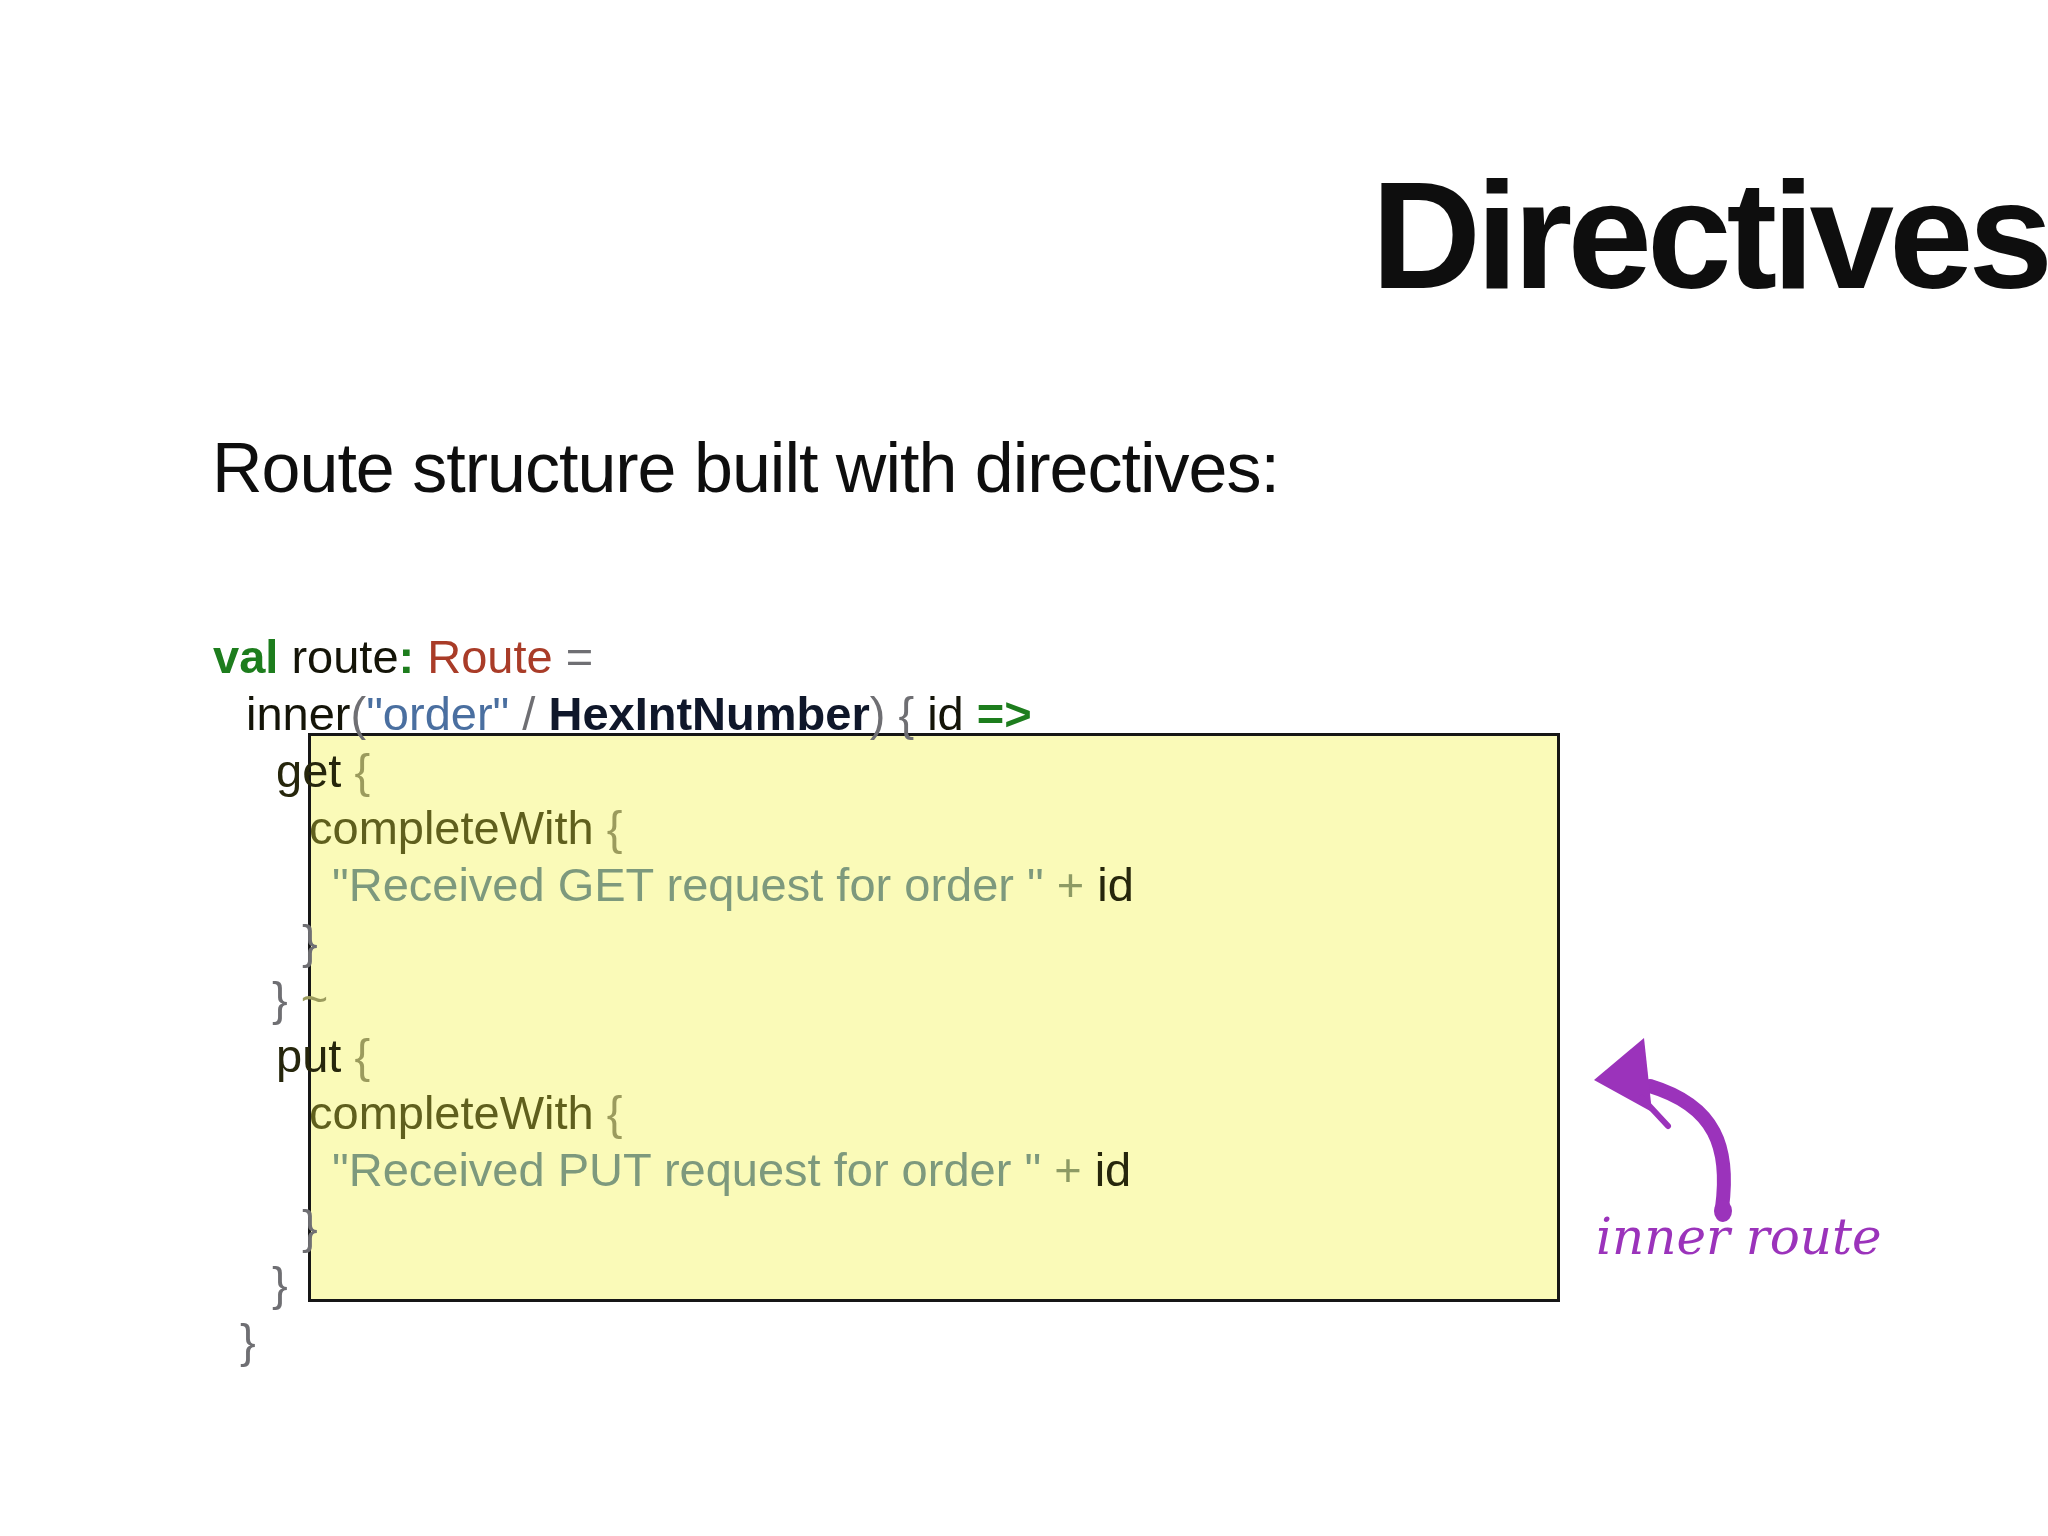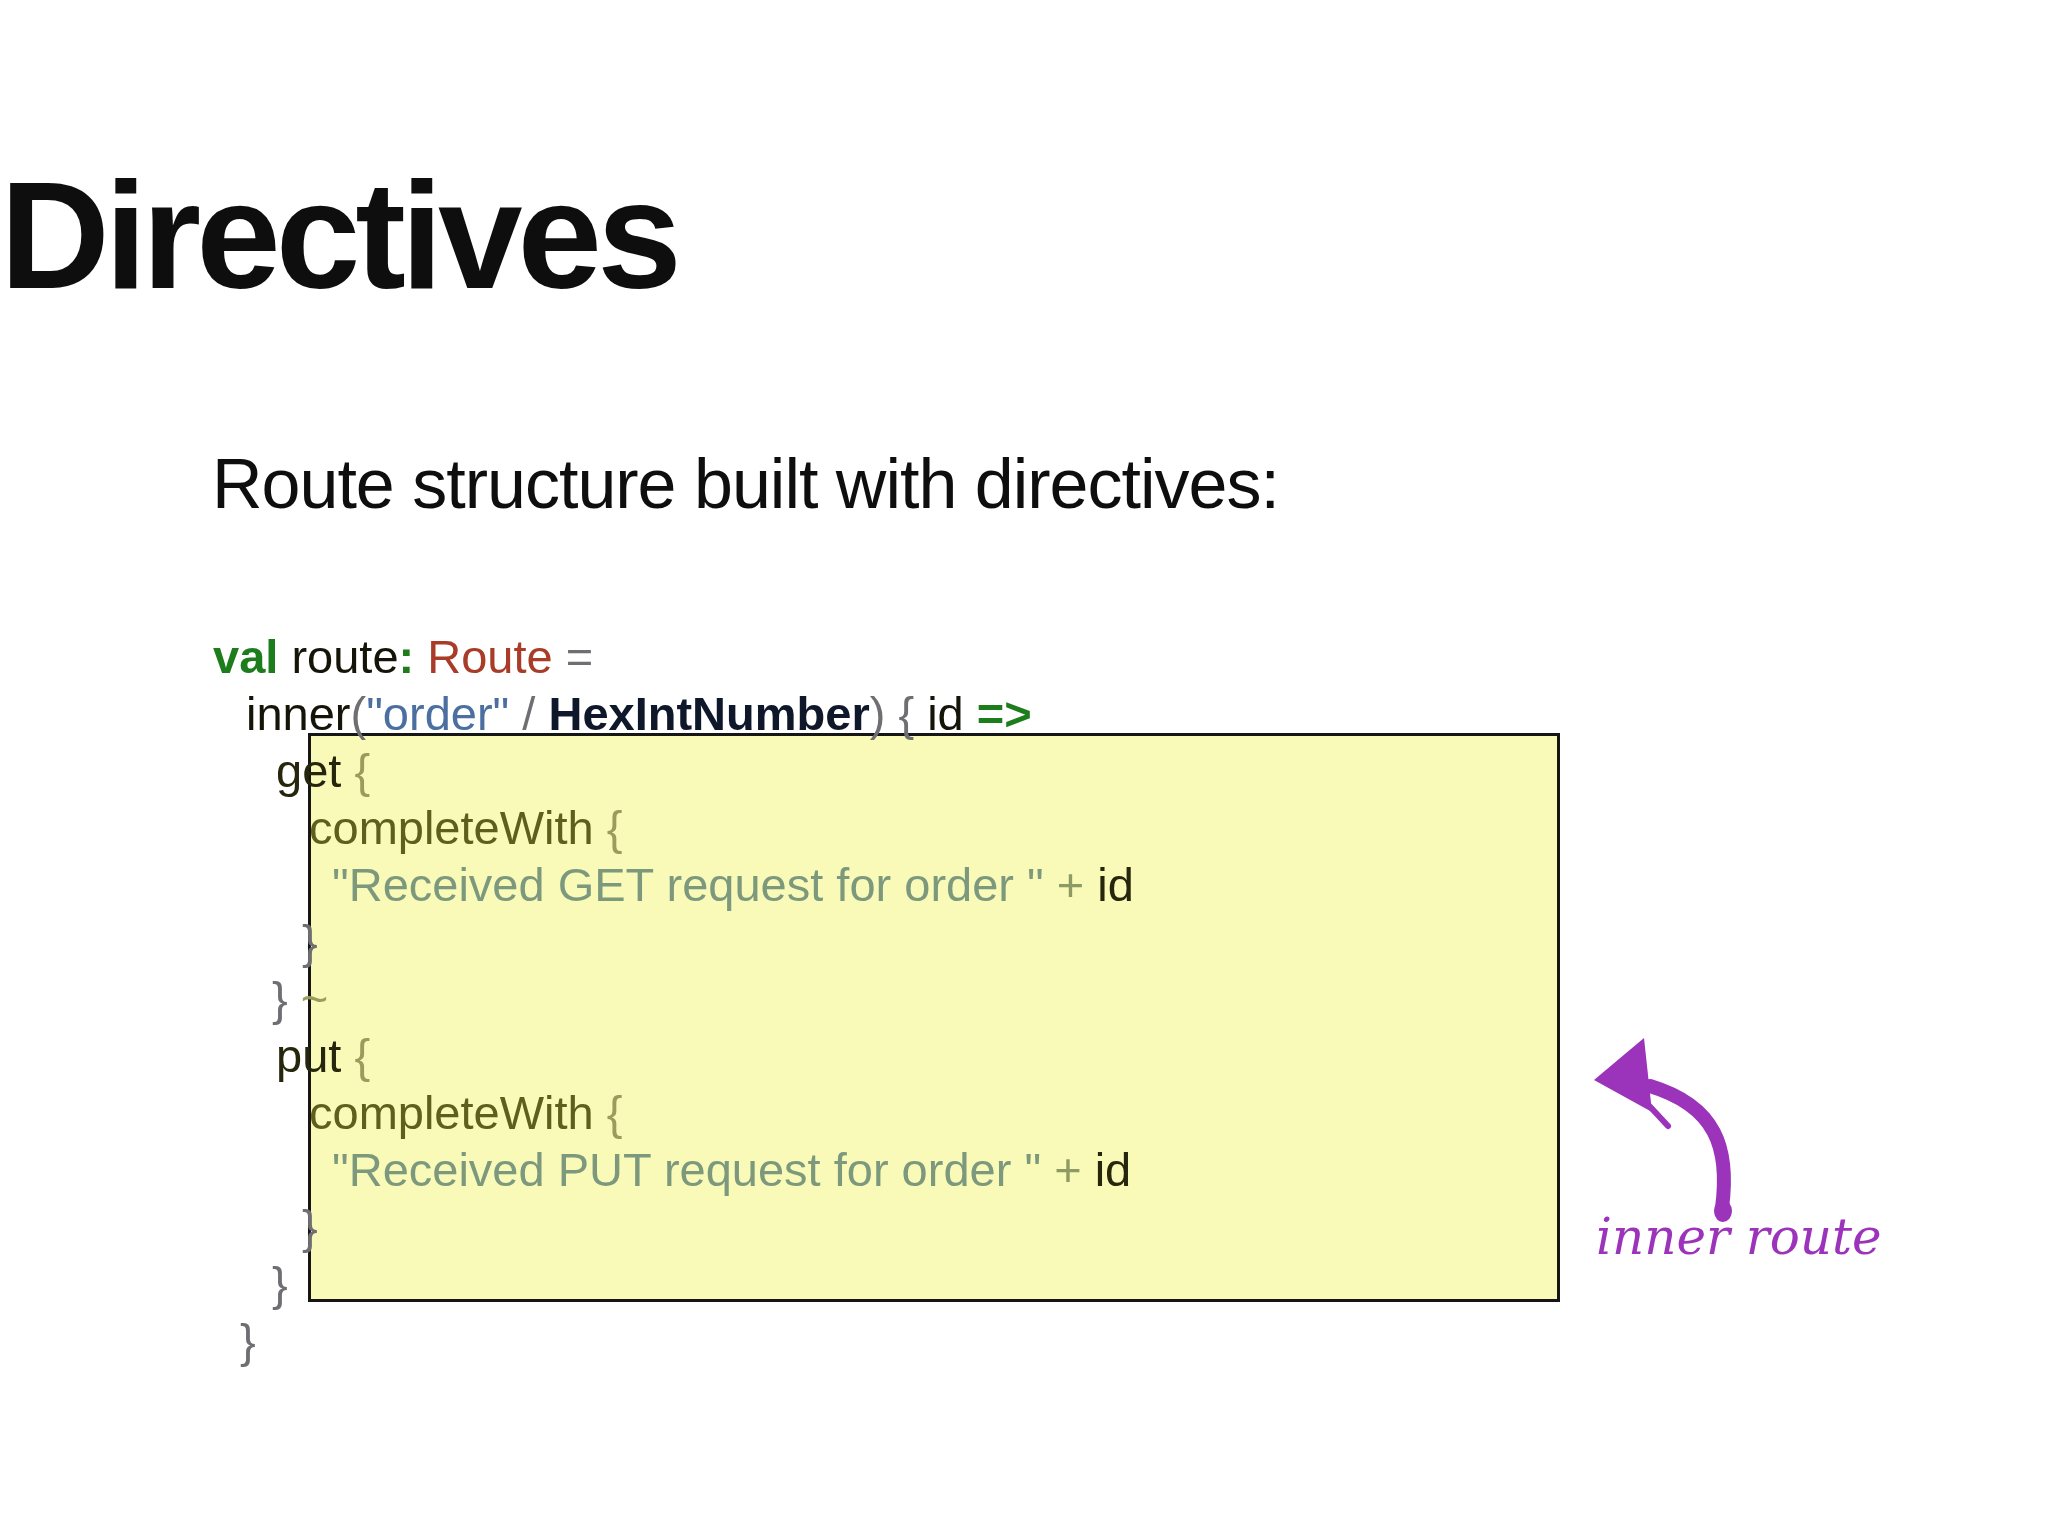--- a/index.html
+++ b/index.html
@@ -8,34 +8,33 @@
     background:#ffffff;
     position:relative;
     overflow:hidden;
     font-family:"Liberation Sans", sans-serif;
   }
   .slide { position:absolute; inset:0; }
 
   .title {
     position:absolute;
     left:0; right:0; top:148px;
-    text-align:left;
+    text-align:right;
     font-size:152px;
     font-weight:600;
     letter-spacing:-5px;
     color:#0e0e0e;
   }
 
   .subtitle {
     position:absolute;
     left:212px; top:428px;
     font-size:70px;
     letter-spacing:-1px;
     color:#0e0e0e;
-    margin-top:16px;
   }
 
   .highlight-box {
     position:absolute;
     left:308px; top:733px;
     width:1252px; height:569px;
     background:#fafab8;
     border:3px solid #161616;
     box-sizing:border-box;
     z-index:1;

